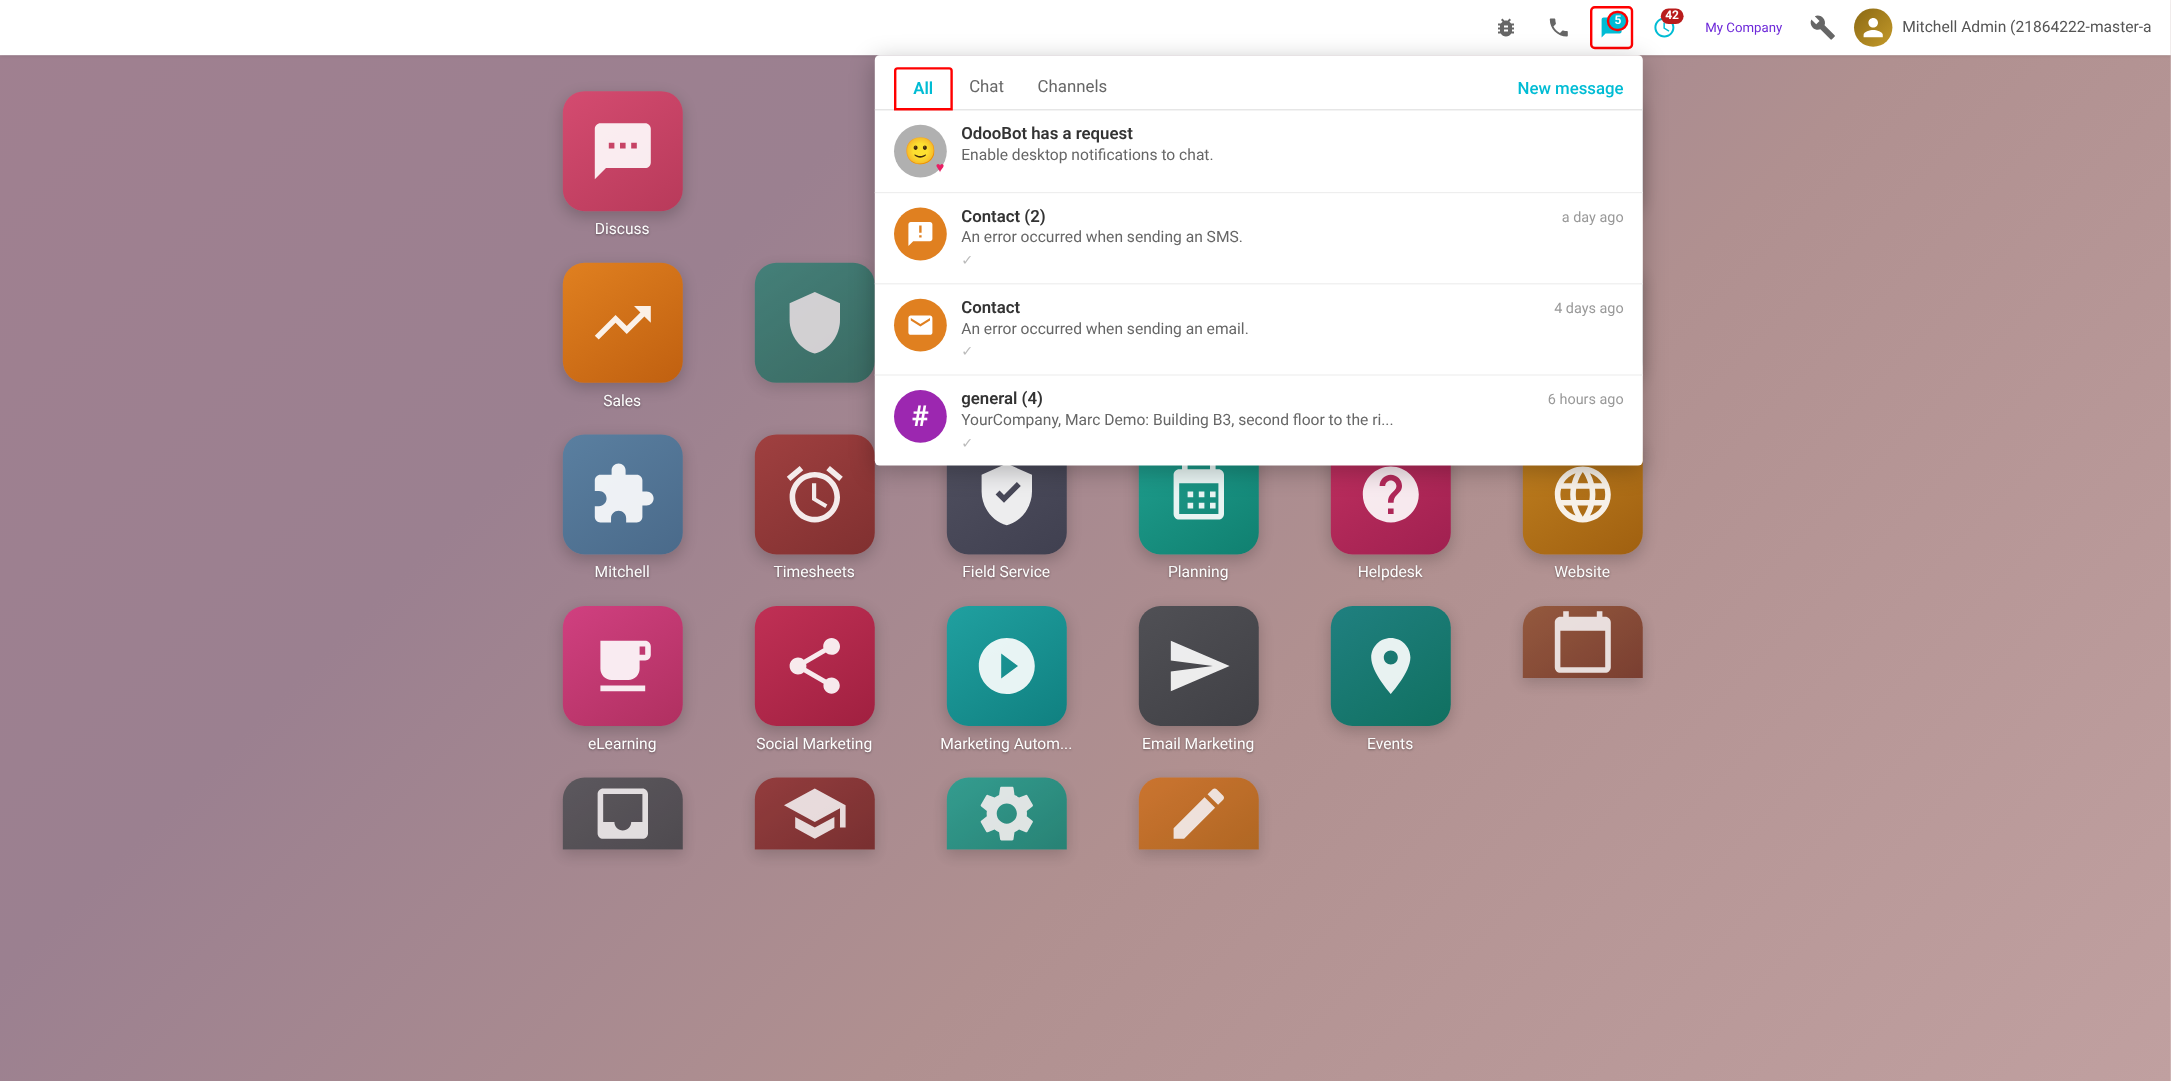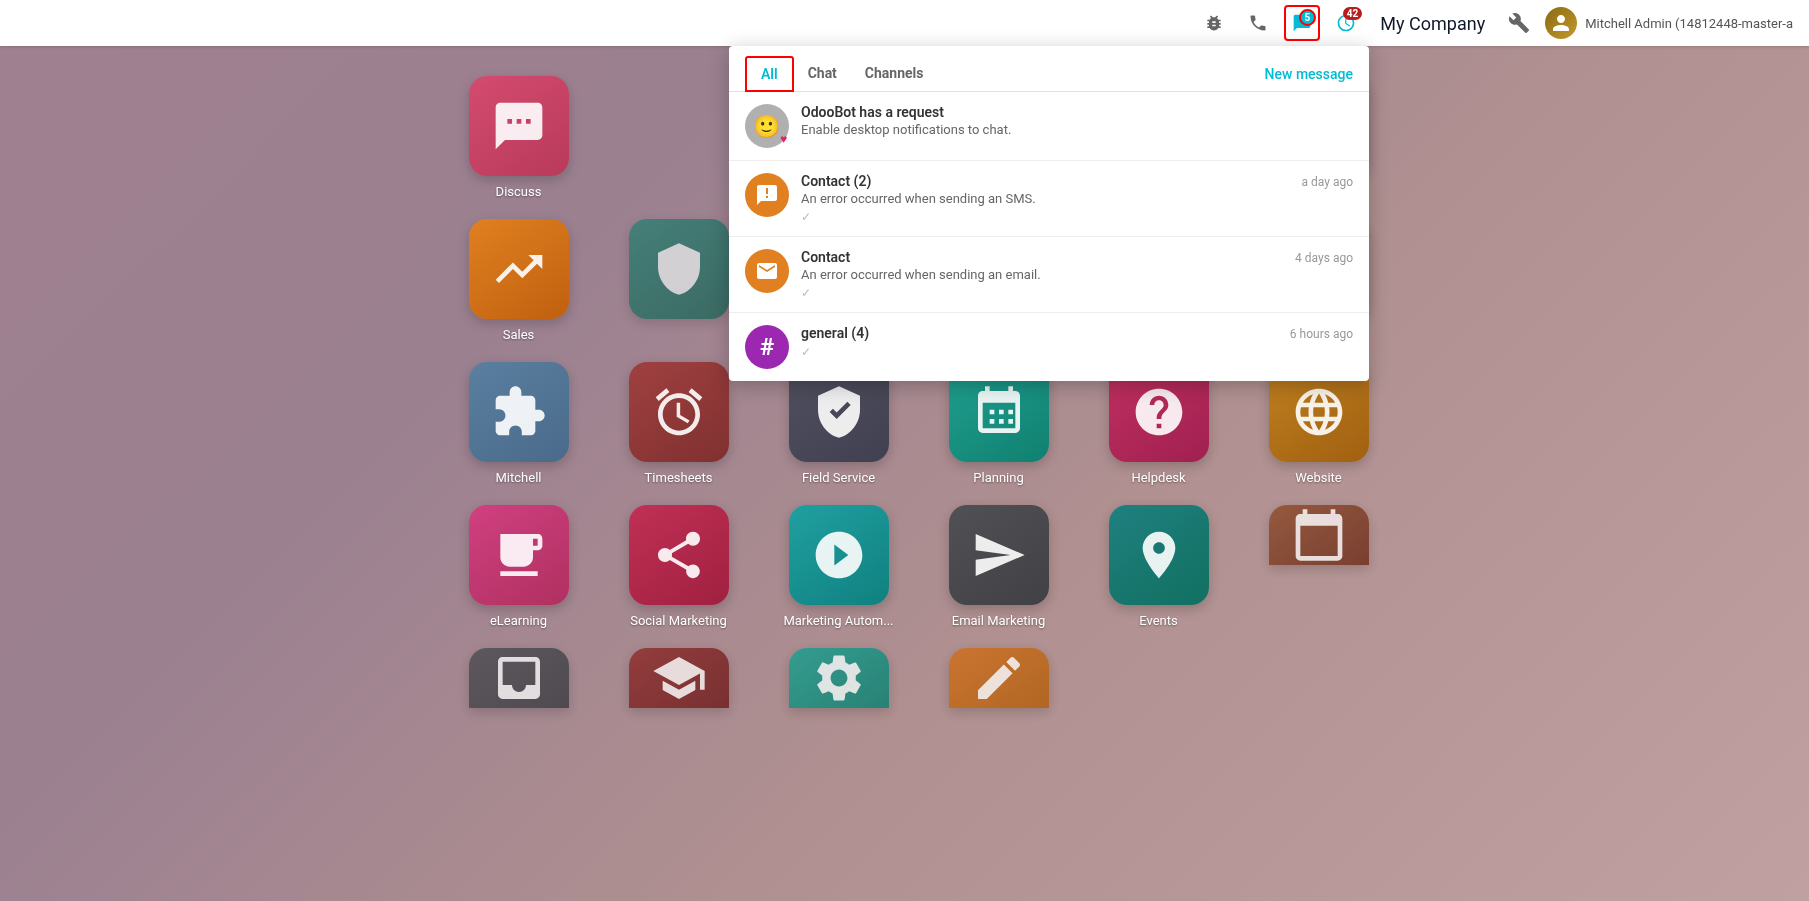--- a/index.html
+++ b/index.html
@@ -58,22 +58,22 @@
     }
     .nav-badge-active {
       background: #00bcd4;
       border: 2px solid red;
     }
     .nav-message-icon {
       border: 2px solid red;
       border-radius: 4px;
     }
     .nav-company {
-      font-size: 18px;
-      color: #0f172a;
+      font-size: 11px;
+      color: #6d28d9;
       margin: 0 8px;
       cursor: pointer;
     }
     .nav-user {
       display: flex;
       align-items: center;
       gap: 8px;
       cursor: pointer;
       font-size: 13px;
       color: #555;
@@ -185,21 +185,20 @@
       border-bottom: 1px solid #e0e0e0;
       gap: 0;
     }
     .msg-tab {
       padding: 8px 14px;
       font-size: 14px;
       cursor: pointer;
       color: #666;
       border-bottom: 2px solid transparent;
       margin-bottom: -1px;
-      font-weight: bold;
     }
     .msg-tab.active {
       color: #00bcd4;
       border-bottom: 2px solid #00bcd4;
       font-weight: 600;
       border: 2px solid red;
       border-radius: 3px 3px 0 0;
       margin-bottom: -1px;
     }
     .msg-new-btn {
@@ -290,21 +289,21 @@
       <svg width="22" height="22" viewBox="0 0 24 24" fill="#666">
         <path d="M22.7 19l-9.1-9.1c.9-2.3.4-5-1.5-6.9-2-2-5-2.4-7.4-1.3L9 6 6 9 1.6 4.7C.4 7.1.9 10.1 2.9 12.1c1.9 1.9 4.6 2.4 6.9 1.5l9.1 9.1c.4.4 1 .4 1.4 0l2.3-2.3c.5-.4.5-1.1.1-1.4z"></path>
       </svg>
     </div>
     <div class="nav-user">
       <div class="nav-avatar">
         <svg width="24" height="24" viewBox="0 0 24 24" fill="white">
           <path d="M12 12c2.21 0 4-1.79 4-4s-1.79-4-4-4-4 1.79-4 4 1.79 4 4 4zm0 2c-2.67 0-8 1.34-8 4v2h16v-2c0-2.66-5.33-4-8-4z"></path>
         </svg>
       </div>
-      <span>Mitchell Admin (14812448-master-a</span>
+      <span>Mitchell Admin (21864222-master-a</span>
     </div>
   </div>
 </nav>
 
 <div class="msg-dropdown">
   <div class="msg-tabs">
     <div class="msg-tab active">All</div>
     <div class="msg-tab">Chat</div>
     <div class="msg-tab">Channels</div>
     <div class="msg-new-btn">New message</div>
@@ -355,20 +354,21 @@
     </div>
   </div>
 
   <div class="msg-item">
     <div class="msg-avatar" style="background:#9c27b0;font-size:24px;display:flex;align-items:center;justify-content:center;color:white;font-weight:bold;">#</div>
     <div class="msg-content">
       <div class="msg-header">
         <span class="msg-title">general (4)</span>
         <span class="msg-time">6 hours ago</span>
       </div>
+      <div class="msg-body">YourCompany, Marc Demo: Building B3, second floor to the ri...</div>
       <div class="msg-check">✓</div>
     </div>
   </div>
 </div>
 
 <div class="main-content">
   <div class="app-grid">
 
     <div class="app-item">
       <div class="app-icon icon-pink">

